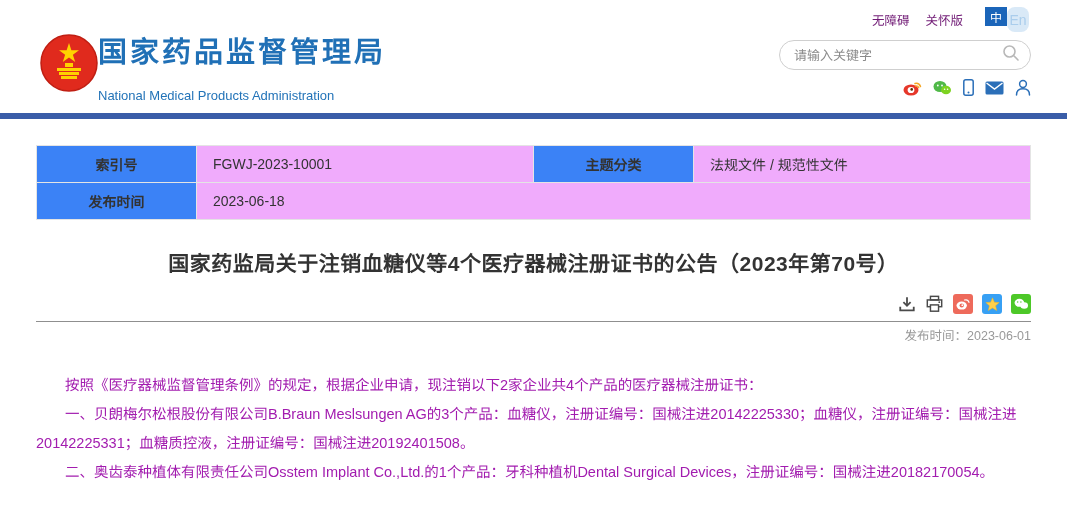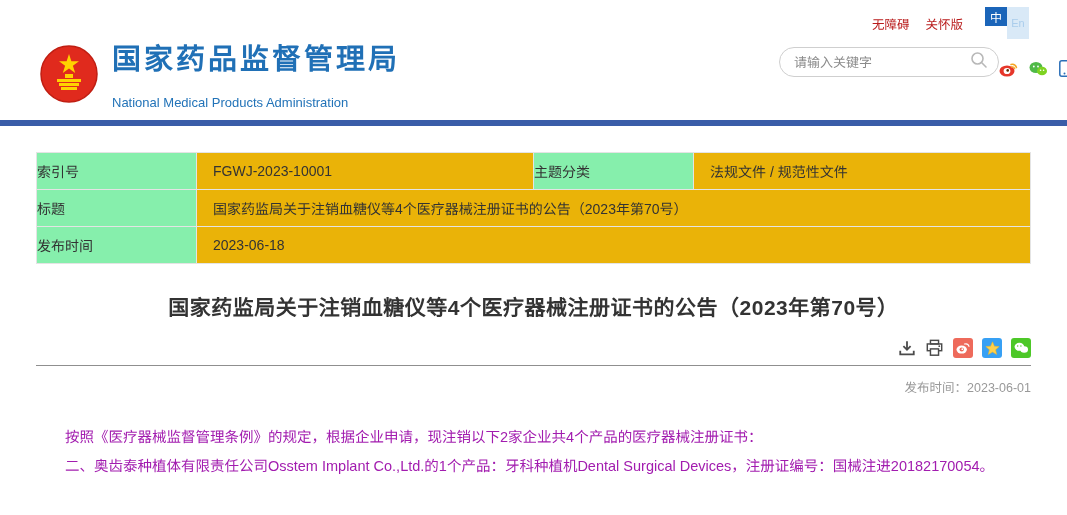--- a/index.html
+++ b/index.html
@@ -1,54 +1,54 @@
 <!DOCTYPE html>
 <html lang="zh-CN"><head>
 <meta charset="utf-8">
 <style>
   * { margin:0; padding:0; box-sizing:border-box; }
   html,body { width:1067px; background:#fff; font-family:"Liberation Sans","DejaVu Sans",sans-serif; color:#333; }
   body { min-height:515px; overflow:hidden; }
 
   
   .topbar { display:flex; justify-content:flex-end; align-items:center; gap:16px; padding:7px 38px 0 0; font-size:12.5px; }
-  .topbar a { color:#b91c1c; text-decoration:none; cursor:pointer; }
+  .topbar a { color:#701a75; text-decoration:none; cursor:pointer; }
   .lang-toggle { display:flex; margin-left:6px; }
   .lang-zh { width:22px; height:19px; background:#1b65b9; color:#fff; font-size:12px; display:flex; align-items:center; justify-content:center; cursor:pointer; }
-  .lang-en { width:22px; height:32px; background:#d9e9f7; color:#aacdec; font-size:11px; display:flex; align-items:center; justify-content:center; cursor:pointer; }
+  .lang-en { width:22px; height:25px; background:#d9e9f7; color:#aacdec; font-size:14px; display:flex; align-items:center; justify-content:center; cursor:pointer;border-radius:8px; }
 
   
   .header-main { display:flex; justify-content:space-between; align-items:flex-start; padding:2px 36px 10px 40px; }
-  .brand { display:flex; align-items:center; gap:14px; }
+  .brand { display:flex; }
   .brand-text .cn { font-size:29px; font-weight:bold; color:#2070b6; letter-spacing:3px; line-height:1.25; }
   .brand-text .en { font-size:13px; color:#2273b8; margin-top:18px; }
-  .header-right { width:252px; display:flex; align-items:flex-end; margin-top:6px; }
+  .header-right { width:252px; display:flex; flex-direction:column; align-items:flex-end; margin-top:6px; }
   .search-pill { width:252px; height:30px; border:1px solid #cfcfcf; border-radius:16px; display:flex; align-items:center; padding:0 10px 0 14px; background:#fff; }
   .search-pill input { flex:1; border:none; outline:none; font-size:13px; color:#333; background:transparent; font-family:inherit; }
   .search-pill input::placeholder { color:#8b8b8b; }
   .mini-icons { display:flex; align-items:center; gap:11px; margin-top:9px; }
   .mini-icons svg { display:block; cursor:pointer; }
 
   
   .blue-bar { height:6px; background:#3a5da8; width:100%; }
 
   
   .content { padding:0 36px; }
   table.info { width:100%; border-collapse:collapse; margin-top:26px; font-size:14px; }
   table.info td { border:1px solid #e4e4e4; height:37px; }
-  td.lbl { background:#86efac; text-align:left; color:#333; width:160px; }
-  td.val { padding-left:16px; background:#eab308; }
+  td.lbl { background:#3b82f6; text-align:center; color:#333; width:160px;font-weight:bold; }
+  td.val { padding-left:16px; background:#f0abfc; }
 
   .article-title { text-align:center; font-size:21px; font-weight:600; color:#333; margin-top:27px; letter-spacing:0.5px; }
 
   .action-row { display:flex; justify-content:flex-end; align-items:center; gap:9px; margin-top:17px; padding-bottom:7px; border-bottom:1px solid #8f8f8f; }
   .action-row .tool { cursor:pointer; display:flex; align-items:center; }
   .share-sq { width:20px; height:20px; border-radius:3px; display:flex; align-items:center; justify-content:center; cursor:pointer; }
 
-  .pub-time { text-align:right; color:#999; font-size:12.5px; margin-top:11px; }
+  .pub-time { text-align:right; color:#999; font-size:12.5px; margin-top:3px; }
 
   .article-body { margin-top:27px; padding-bottom:20px; }
   .article-body p { text-indent:2em; font-size:14.5px; line-height:29px; color:#a21caf; }
 </style>
 </head>
 <body>
 
 <div class="topbar">
   <a>无障碍</a>
   <a>关怀版</a>
@@ -141,24 +141,20 @@
         <col>
       </colgroup>
     <tbody>
         <tr>
       <td class="lbl">索引号</td>
       <td class="val">FGWJ-2023-10001</td>
       <td class="lbl">主题分类</td>
       <td class="val">法规文件 / 规范性文件</td>
     </tr>
     <tr>
-      <td class="lbl">标题</td>
-      <td class="val" colspan="3">国家药监局关于注销血糖仪等4个医疗器械注册证书的公告（2023年第70号）</td>
-    </tr>
-    <tr>
       <td class="lbl">发布时间</td>
       <td class="val" colspan="3">2023-06-18</td>
     </tr>
   </tbody>
     </table>
 
   <h1 class="article-title">国家药监局关于注销血糖仪等4个医疗器械注册证书的公告（2023年第70号）</h1>
 
   <div class="action-row">
     <span class="tool">
@@ -196,17 +192,18 @@
         <circle cx="3.7" cy="4" r="0.7" fill="#4dc828"></circle>
         <circle cx="6.9" cy="4" r="0.7" fill="#4dc828"></circle>
       </svg>
     </span>
   </div>
 
   <div class="pub-time">发布时间：2023-06-01</div>
 
   <div class="article-body">
     <p>按照《医疗器械监督管理条例》的规定，根据企业申请，现注销以下2家企业共4个产品的医疗器械注册证书：</p>
+    <p>一、贝朗梅尔松根股份有限公司B.Braun Meslsungen AG的3个产品：血糖仪，注册证编号：国械注进20142225330；血糖仪，注册证编号：国械注进20142225331；血糖质控液，注册证编号：国械注进20192401508。</p>
     <p>二、奥齿泰种植体有限责任公司Osstem Implant Co.,Ltd.的1个产品：牙科种植机Dental Surgical Devices，注册证编号：国械注进20182170054。</p>
 
   </div>
 
 </div>
 
 </body></html>

